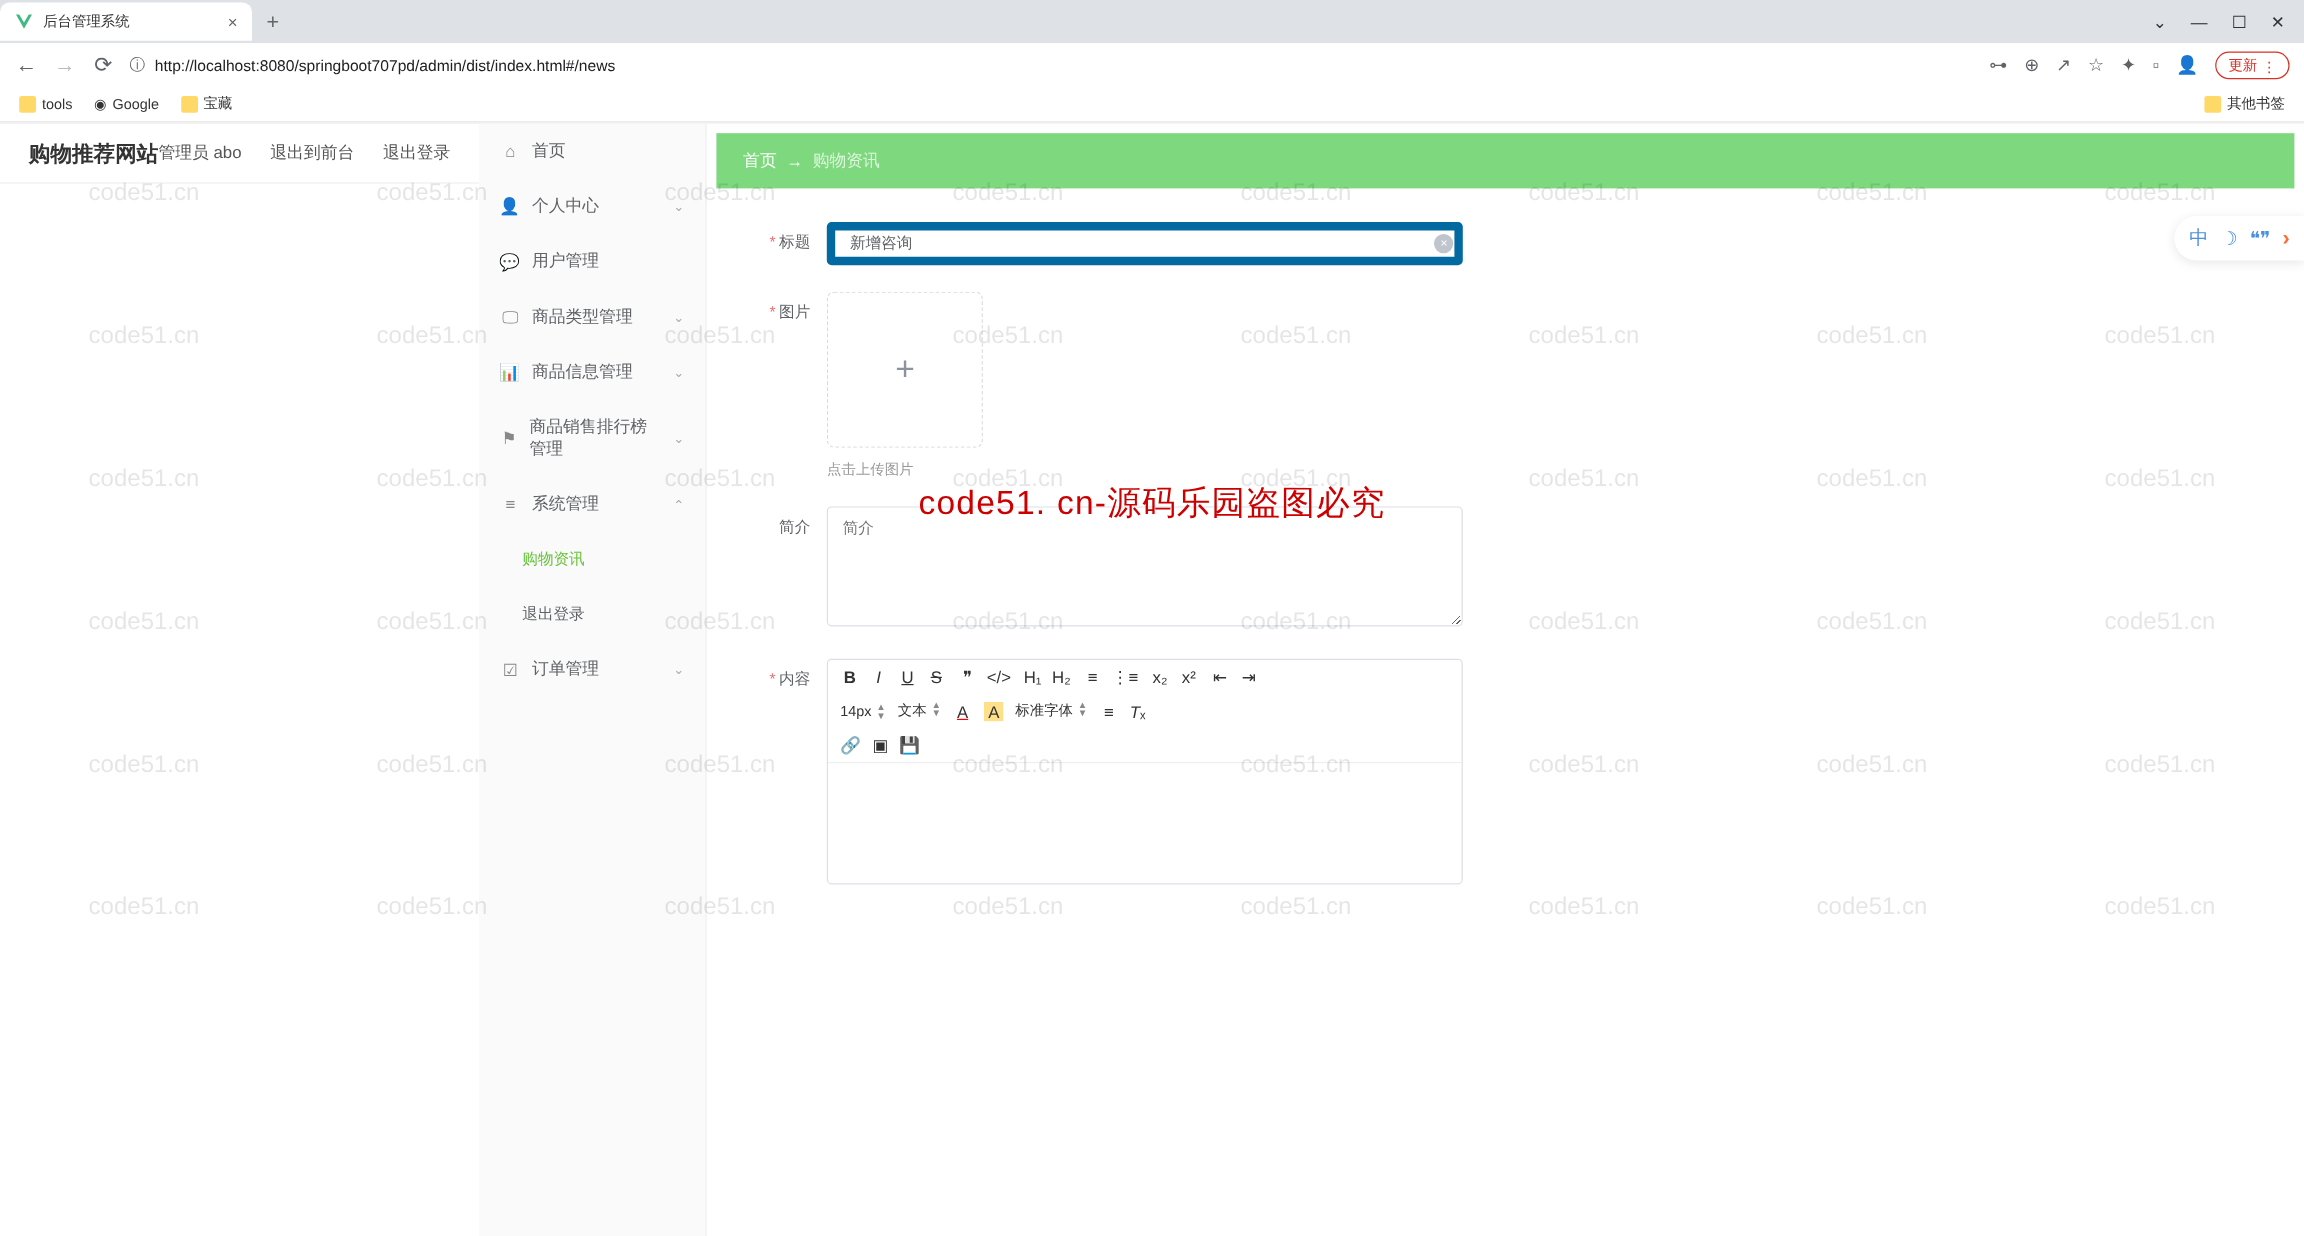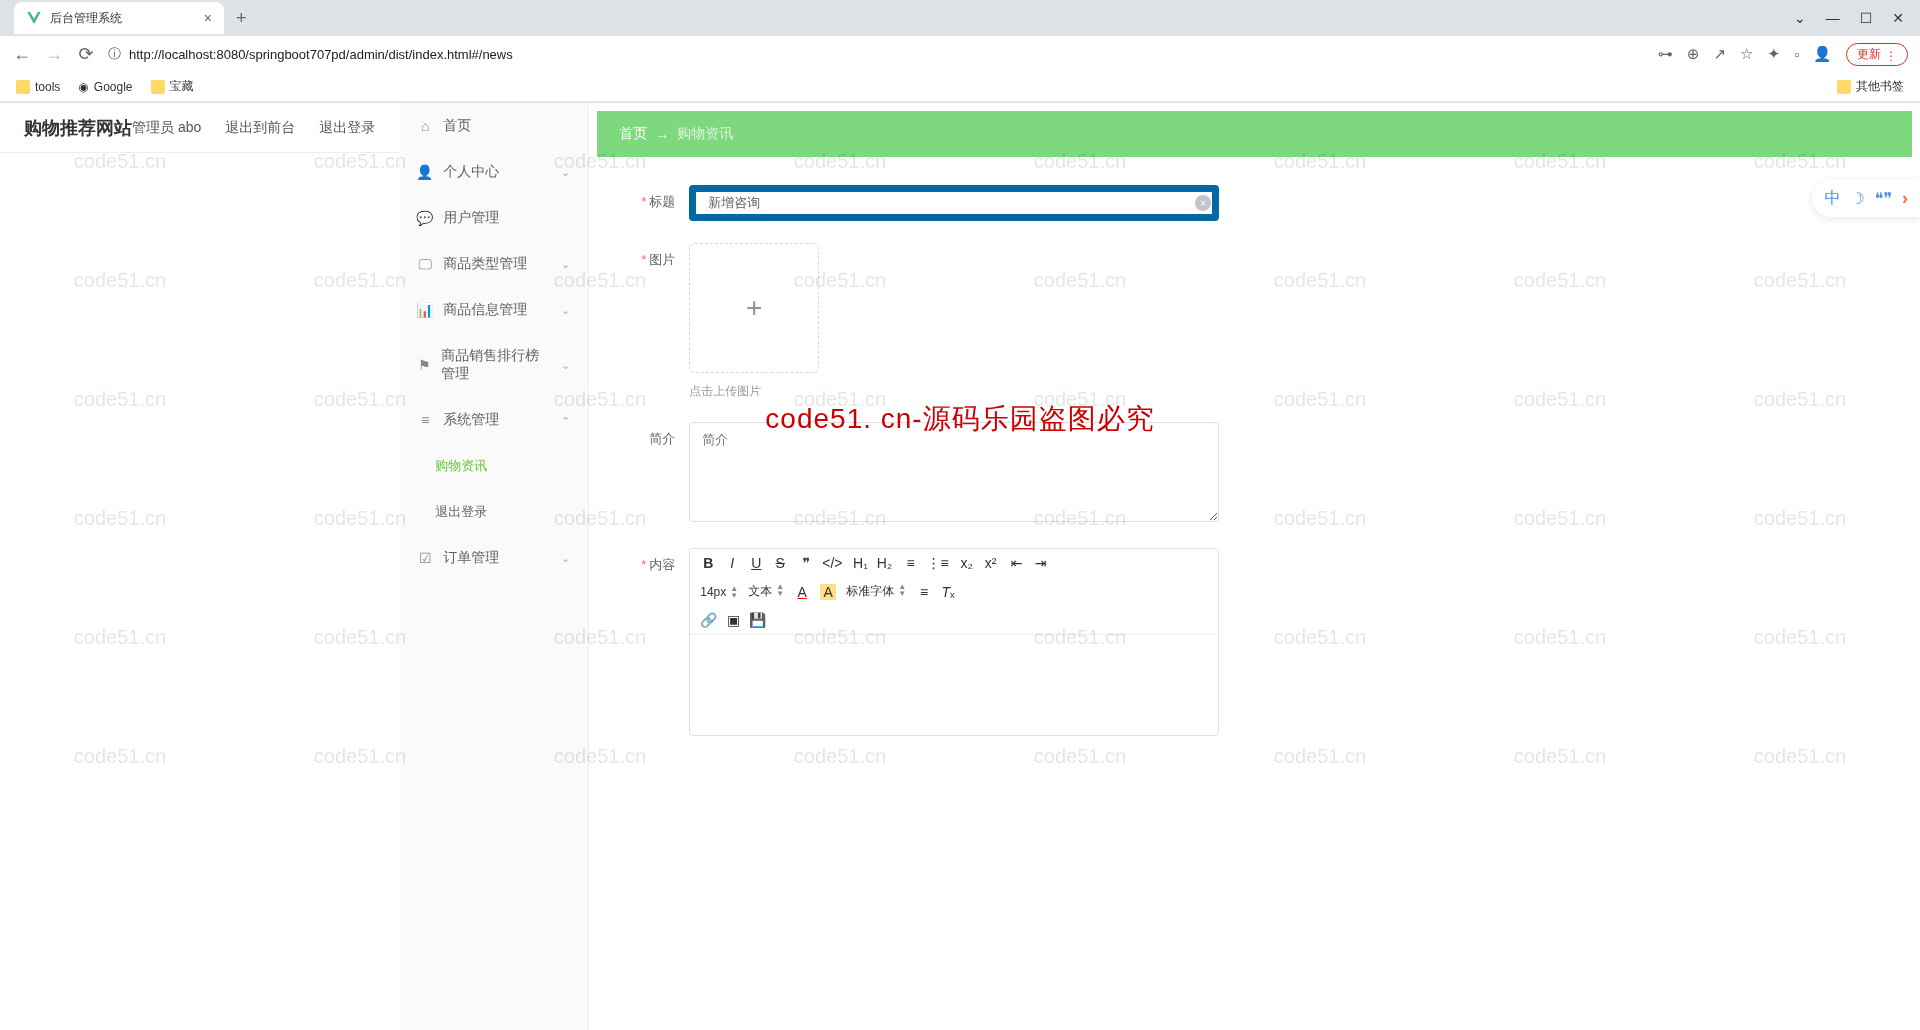--- a/index.html
+++ b/index.html
@@ -1,18 +1,18 @@
 <!DOCTYPE html>
 <html><head>
 <meta charset="utf-8">
 <style>
 *{margin:0;padding:0;box-sizing:border-box;font-family:"Microsoft YaHei",Arial,sans-serif}
 body{background:#f5f5f5;overflow:hidden}
 .browser-chrome{background:#fff;border-bottom:1px solid #e0e0e0}
-.tab-bar{display:flex;align-items:center;height:36px;background:#dee1e6;padding-left:14px}
+.tab-bar{display:flex;align-items:center;height:36px;background:#dee1e6;padding-left:0}
 .tab{display:flex;align-items:center;background:#fff;height:32px;padding:0 12px;border-radius:8px 8px 0 0;min-width:210px;gap:8px;font-size:12px;color:#333}
 .tab-icon{width:16px;height:16px;color:#42b883}
 .tab-close{margin-left:auto;color:#666;cursor:pointer;font-size:14px}
 .new-tab{padding:0 12px;color:#666;cursor:pointer;font-size:18px}
 .window-controls{margin-left:auto;display:flex;gap:20px;padding-right:16px;color:#333}
 .window-controls span{cursor:pointer;font-size:14px}
 .addr-bar{display:flex;align-items:center;height:36px;padding:0 12px;gap:12px;background:#fff}
 .nav-btn{color:#5f6368;cursor:pointer;font-size:18px;width:20px;text-align:center}
 .nav-btn.disabled{color:#bbb}
 .url-area{flex:1;display:flex;align-items:center;gap:8px;font-size:13px;color:#5f6368}

